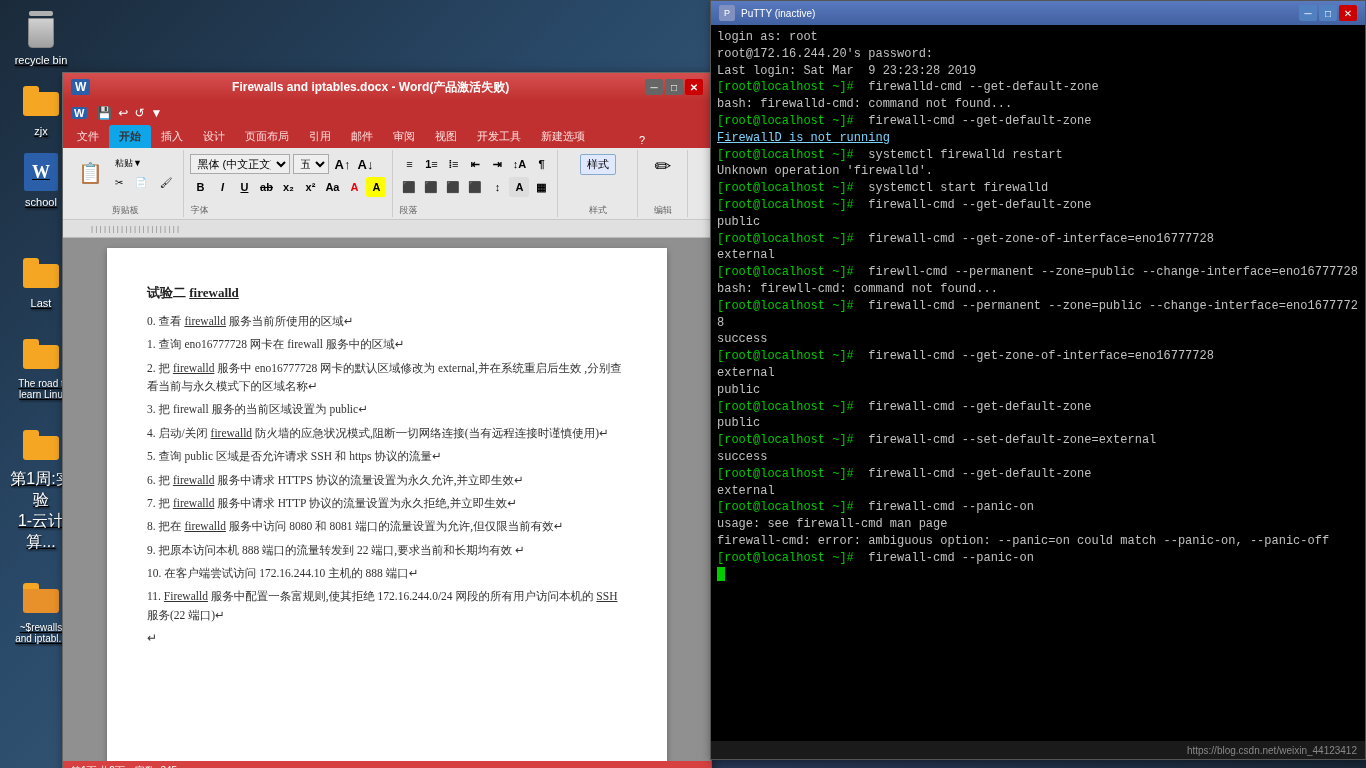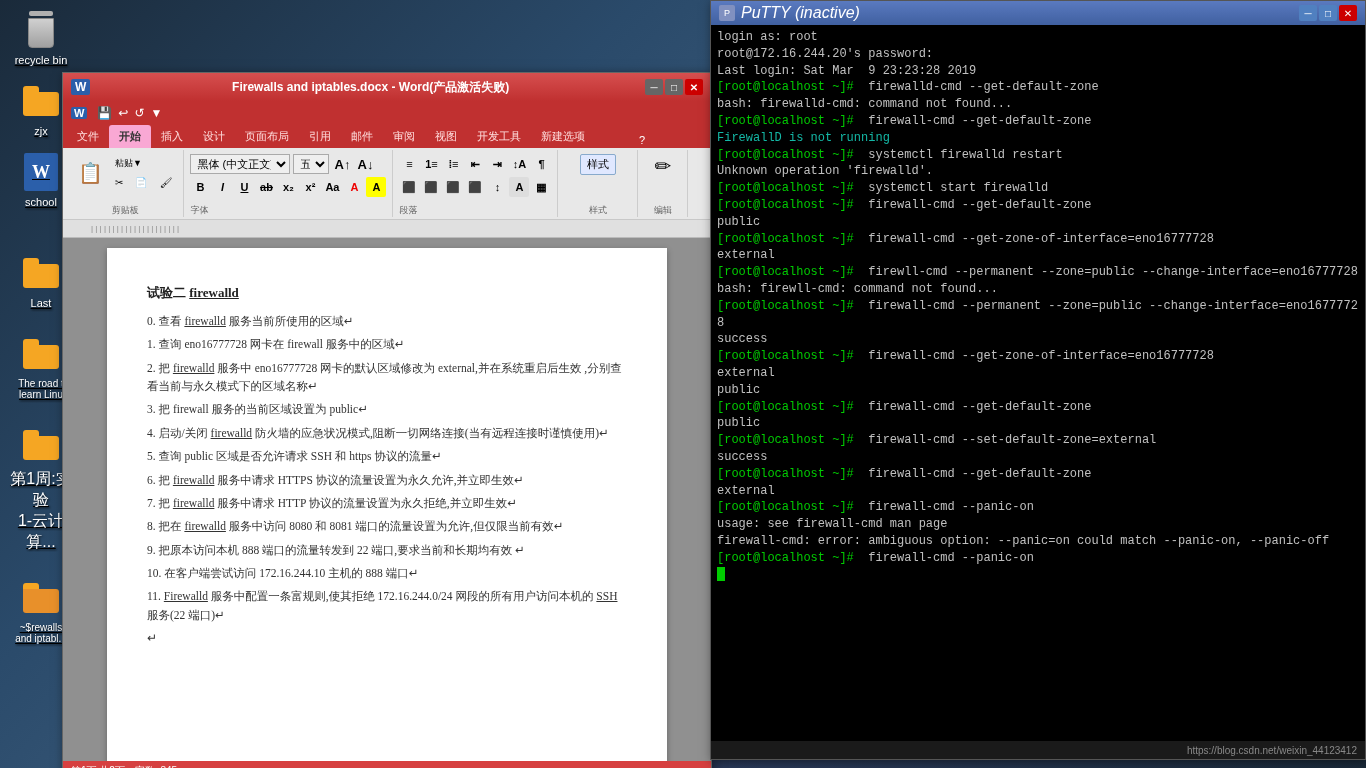--- a/index.html
+++ b/index.html
@@ -250,22 +250,21 @@
       border-radius: 2px;
       display: flex;
       align-items: center;
       justify-content: center;
       font-size: 9px;
       color: white;
     }
 
     .putty-title-text {
       flex: 1;
-      font-size: 16px;
-      font-style: italic;
+      font-size: 10px;
     }
 
     .putty-win-controls {
       display: flex;
       gap: 2px;
     }
 
     .putty-content {
       flex: 1;
       background: #000;
@@ -276,21 +275,21 @@
       line-height: 1.4;
     }
 
     .term-line {
       white-space: pre-wrap;
       word-break: break-all;
     }
 
     .term-white { color: #c0c0c0; }
     .term-green { color: #00cc00; }
-    .term-orange { color: #14b8a6; }
+    .term-orange { color: #7dd3fc; text-decoration: underline; }
 
     .putty-statusbar {
       background: #1a1a1a;
       height: 18px;
       display: flex;
       align-items: center;
       padding: 0 8px;
       font-size: 10px;
       color: #888;
       justify-content: flex-end;
@@ -418,21 +417,21 @@
 
     .tab-item {
       padding: 4px 10px;
       font-size: 11px;
       color: #ffdddd;
       cursor: pointer;
       border-radius: 3px 3px 0 0;
     }
 
     .tab-item.active {
-      background: #f9a8d4;
+      background: #0ea5e9;
       color: #333;
       font-weight: 600;
     }
 
     .help-btn {
       margin-left: auto;
       color: white;
       font-size: 11px;
       padding: 2px 6px;
       cursor: pointer;

